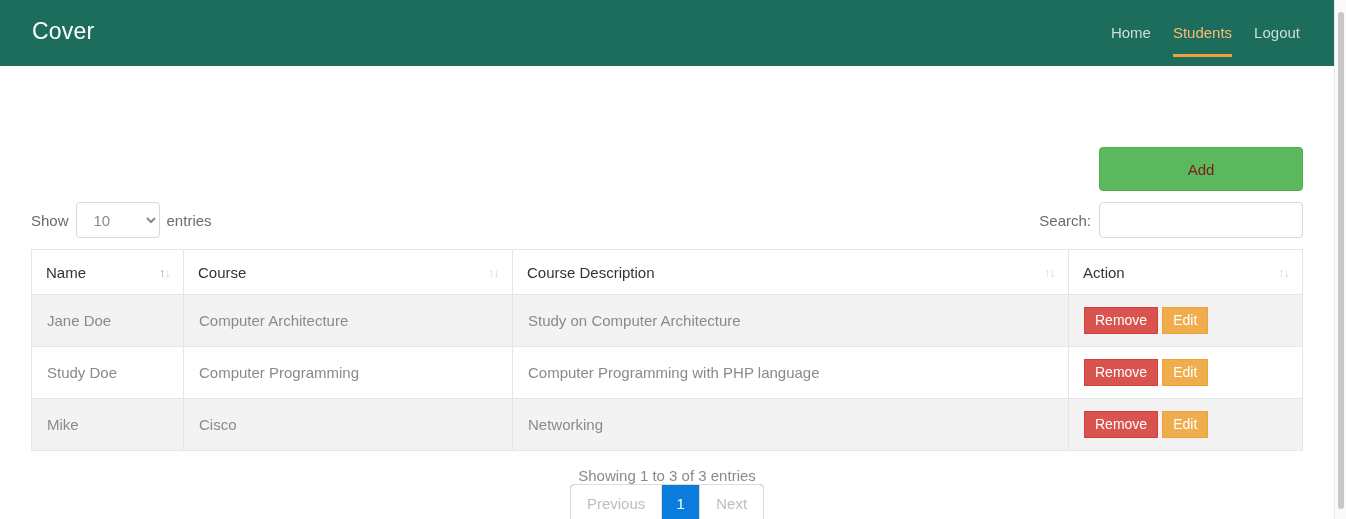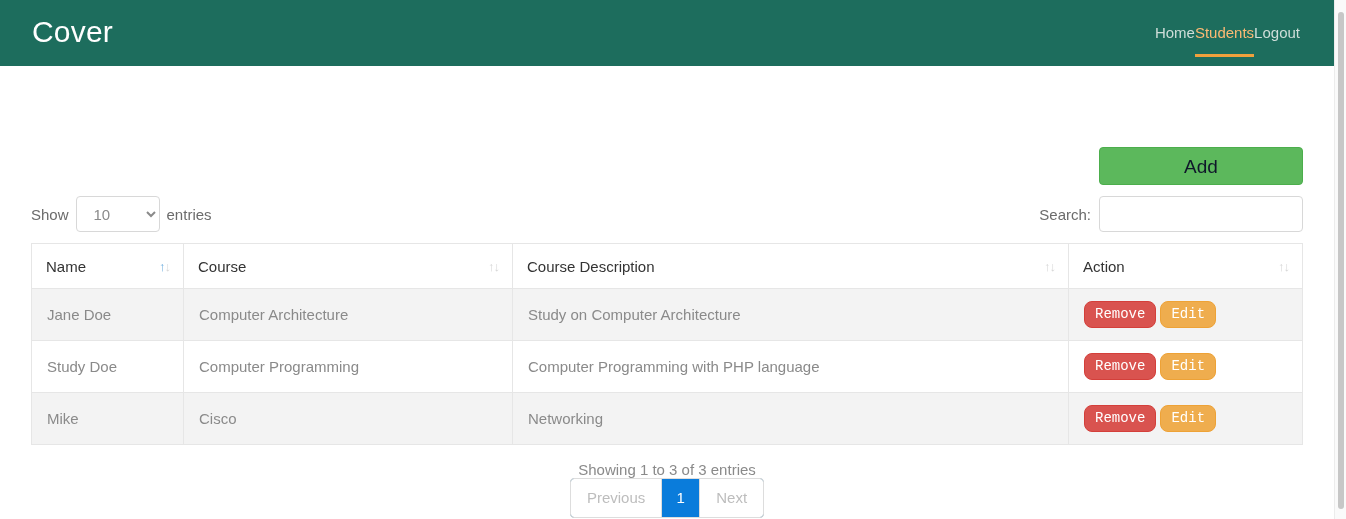--- a/index.html
+++ b/index.html
@@ -28,29 +28,30 @@
     width: 1334px;
     height: 66px;
     background: #1d6d5d;
     display: flex;
     align-items: center;
     justify-content: space-between;
     padding: 0 34px 0 32px;
   }
   .brand {
     color: #ffffff;
-    font-size: 30px;
+    font-size: 23px;
     font-weight: 400;
     letter-spacing: 0.2px;
     line-height: 1;
     padding-bottom: 3px;
   }
   .nav-links {
     display: flex;
     align-items: flex-start;
+    gap: 22px;
     height: 46px;
     padding-top: 14px;
   }
   .nav-link {
     color: #cfded9;
     font-size: 15px;
     line-height: 18px;
     text-decoration: none;
     padding-bottom: 12px;
     border-bottom: 3px solid transparent;
@@ -70,26 +71,26 @@
     padding: 0 31px;
   }
 
   .add-row {
     display: flex;
     justify-content: flex-end;
     padding-top: 81px;
   }
   .btn-add {
     width: 204px;
-    height: 38px;
+    height: 44px;
     background: #5cb85c;
     border: 1px solid #4cae4c;
     border-radius: 4px;
-    color: #0f172a;
-    font-size: 19px;
+    color: #7f1d1d;
+    font-size: 15px;
     font-family: "Liberation Sans", sans-serif;
     line-height: 1;
     cursor: pointer;
   }
 
   
   .dt-top {
     display: flex;
     justify-content: space-between;
     align-items: flex-start;
@@ -180,24 +181,24 @@
   }
   tr.odd td { background: #f3f3f3; }
   tr.even td { background: #ffffff; }
 
   td.action-cell { padding-left: 11px; }
   .btn-sm {
     display: inline-block;
     height: 27px;
     line-height: 25px;
     padding: 0 10px;
-    border-radius: 8px;
+    border-radius: 0;
     font-size: 14px;
     color: #ffffff;
-    font-family: Liberation Mono, monospace;
+    font-family: Liberation Sans, sans-serif;
     cursor: pointer;
     vertical-align: middle;
   }
   .btn-remove {
     background: #d9534f;
     border: 1px solid #d43f3a;
     margin-right: 4px;
   }
   .btn-edit {
     background: #efad4e;

